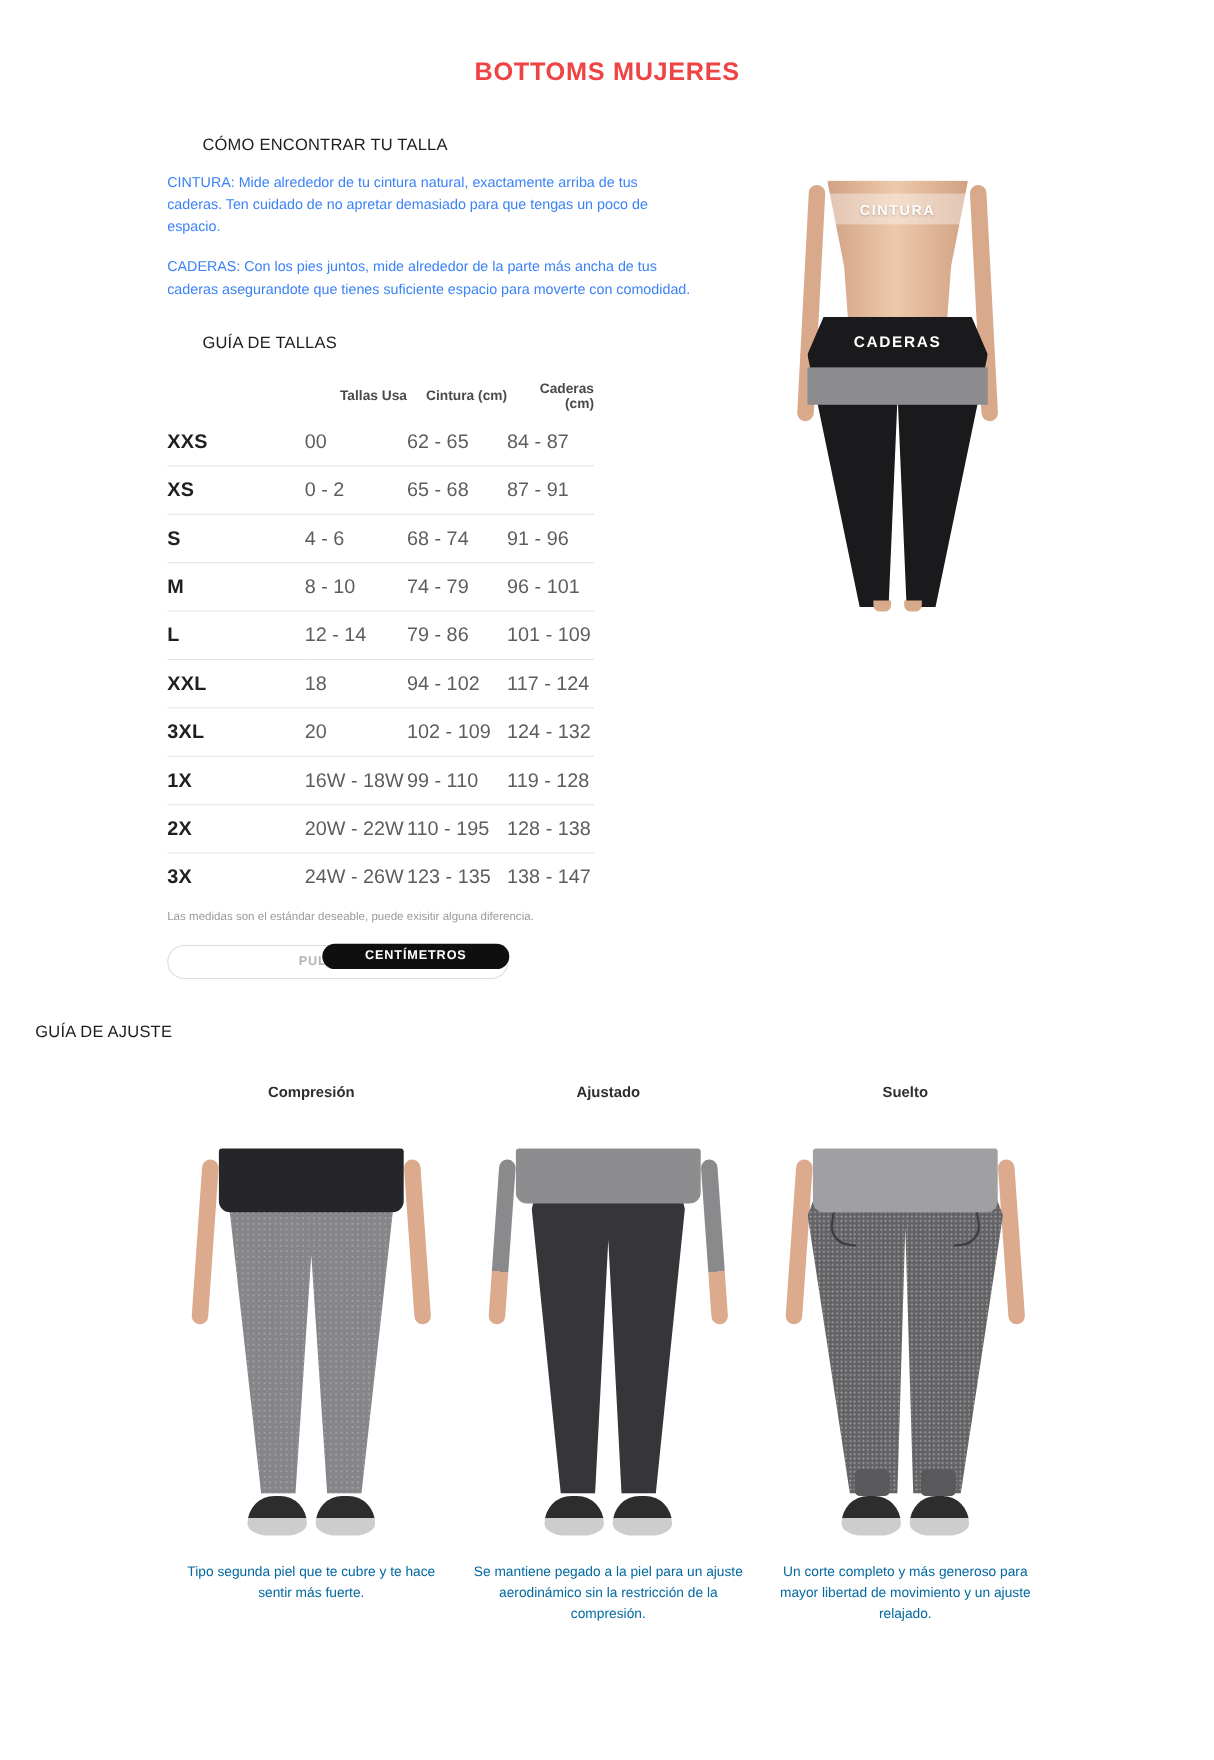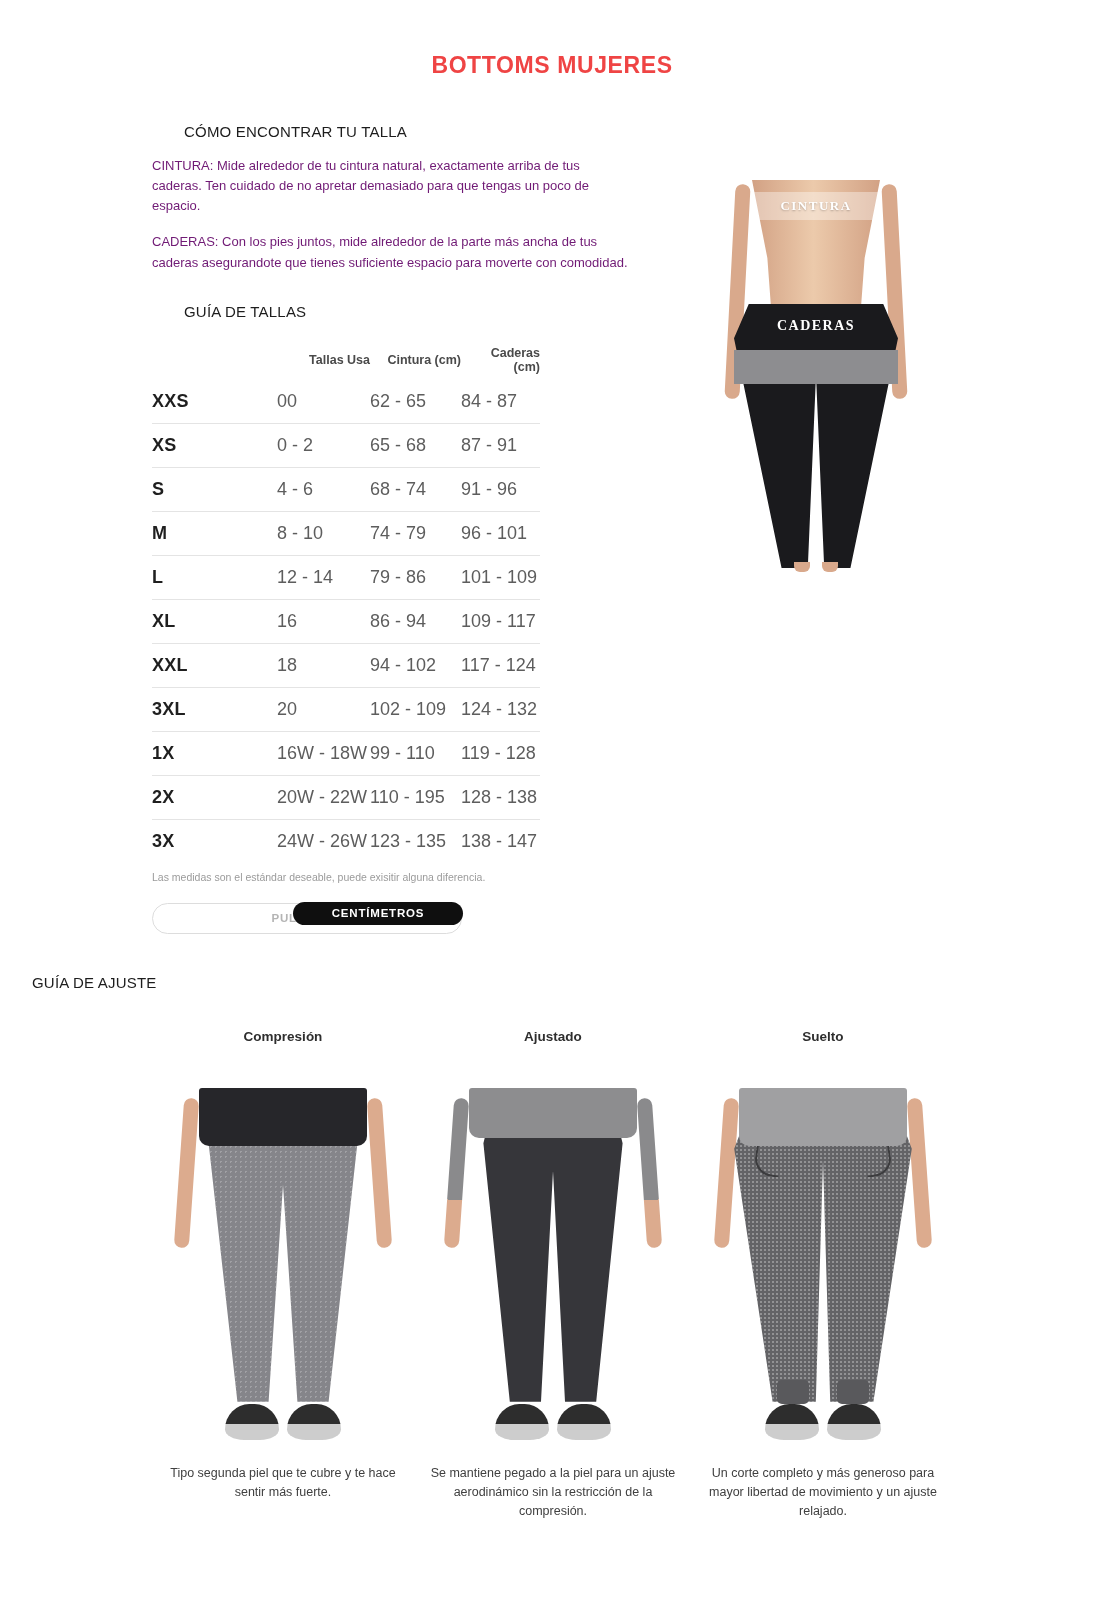--- a/index.html
+++ b/index.html
@@ -10,21 +10,21 @@
   }
   .page { position:relative; width:1104px; height:1600px; }
 
   h1.page-title {
     margin-top:52px; text-align:center; font-size:23px; font-weight:800;
     letter-spacing:.6px; color:#ef4444;
   }
   .left-col { margin-left:152px; width:478px; }
   h2.sec-heading { font-size:15px; font-weight:400; color:#1d1d1d; letter-spacing:.2px;margin-left:32px; }
   .howto h2 { margin-top:44px; }
-  .howto p { margin-top:16px; font-size:13px; line-height:1.55; color:#701a75; }
+  .howto p { margin-top:16px; font-size:13px; line-height:1.55; color:#3b82f6; }
 
   
   .sizes h2 { margin-top:30px; }
   table.size-table { margin-top:16px; width:388px; border-collapse:collapse; }
   .size-table th {
     font-size:12.5px; font-weight:700; color:#4a4a4a; text-align:right;
     padding:10px 0 6px 0;
   }
   .size-table td { font-size:18px; color:#5d5d5d; padding:11px 0; }
   .size-table td.size { font-weight:700; color:#1f1f1f; letter-spacing:.3px; }
@@ -48,21 +48,21 @@
     position:absolute; right:-2px; top:-2px; height:23px; width:170px;
     background:#0f0f0f; color:#ffffff; border-radius:18px;
   }
 
   .fit-heading { margin-left:152px; margin-top:40px; }
 
   
   .fit-grid { margin:38px 0 0 148px; width:812px; display:flex; }
   .fit-card { width:270px; display:flex; flex-direction:column; align-items:center; }
   .fit-label { font-size:13.5px; font-weight:800; color:#2e2e2e; }
-  .fit-caption { margin-top:16px; font-size:12.5px; color:#404040; line-height:1.55; text-align:center; max-width:252px; }
+  .fit-caption { margin-top:16px; font-size:12.5px; color:#0369a1; line-height:1.55; text-align:center; max-width:252px; }
 
   
   .figure { position:relative; width:240px; height:390px; margin-top:14px; }
   .arm { position:absolute; width:15px; height:150px; top:40px; background:#dcab8e; border-radius:8px; }
   .arm.left  { left:16px;  transform:rotate(4deg); }
   .arm.right { right:16px; transform:rotate(-4deg); }
   .fit-ajustado .arm { background:linear-gradient(180deg,#8a8a8c 0 68%,#dcab8e 68%); }
   .top-garment { position:absolute; left:36px; right:36px; top:30px; height:58px; border-radius:3px 3px 10px 10px; }
   .fit-compresion .top-garment { background:#26262a; }
   .fit-ajustado   .top-garment { background:#8d8d8f; height:50px; }
@@ -88,21 +88,21 @@
   .pocket.left  { left:52px;  border-right:none; border-bottom-left-radius:18px; transform:rotate(8deg); }
   .pocket.right { right:52px; border-left:none;  border-bottom-right-radius:18px; transform:rotate(-8deg); }
   .cuff { position:absolute; bottom:44px; width:32px; height:24px; background:#59595c; border-radius:5px; }
   .cuff.left { left:74px; } .cuff.right { right:74px; }
   .shoe { position:absolute; bottom:8px; width:54px; height:36px;
     background:linear-gradient(180deg,#2d2d2d 0 55%,#cdcdcd 55% 100%);
     border-radius:45% 45% 35% 35% / 70% 70% 30% 30%; }
   .shoe.left { left:62px; } .shoe.right { right:62px; }
 
   
-  .mfig { position:absolute; left:716px; top:128px; width:200px; height:392px;font-family:Liberation Serif, serif; }
+  .mfig { position:absolute; left:716px; top:112px; width:200px; height:392px; }
   .mfig .m-arm { position:absolute; width:15px; height:215px; top:4px; background:#d9a98c; border-radius:8px; }
   .mfig .m-arm.left  { left:14px;  transform:rotate(3deg); }
   .mfig .m-arm.right { right:14px; transform:rotate(-3deg); }
   .mfig .torso {
     position:absolute; left:36px; right:36px; top:0; height:130px;
     background:linear-gradient(90deg,#d2a184,#eccaab 48%,#d2a184);
     clip-path:polygon(0 0,100% 0,88% 60%,85% 100%,15% 100%,12% 60%);
   }
   .mfig .waist-band {
     position:absolute; left:36px; right:36px; top:12px; height:28px;
@@ -193,26 +193,20 @@
             <td class="size">M</td>
             <td>8 - 10</td>
             <td>74 - 79</td>
             <td>96 - 101</td>
           </tr>
           <tr>
             <td class="size">L</td>
             <td>12 - 14</td>
             <td>79 - 86</td>
             <td>101 - 109</td>
-          </tr>
-          <tr>
-            <td class="size">XL</td>
-            <td>16</td>
-            <td>86 - 94</td>
-            <td>109 - 117</td>
           </tr>
           <tr>
             <td class="size">XXL</td>
             <td>18</td>
             <td>94 - 102</td>
             <td>117 - 124</td>
           </tr>
           <tr>
             <td class="size">3XL</td>
             <td>20</td>

